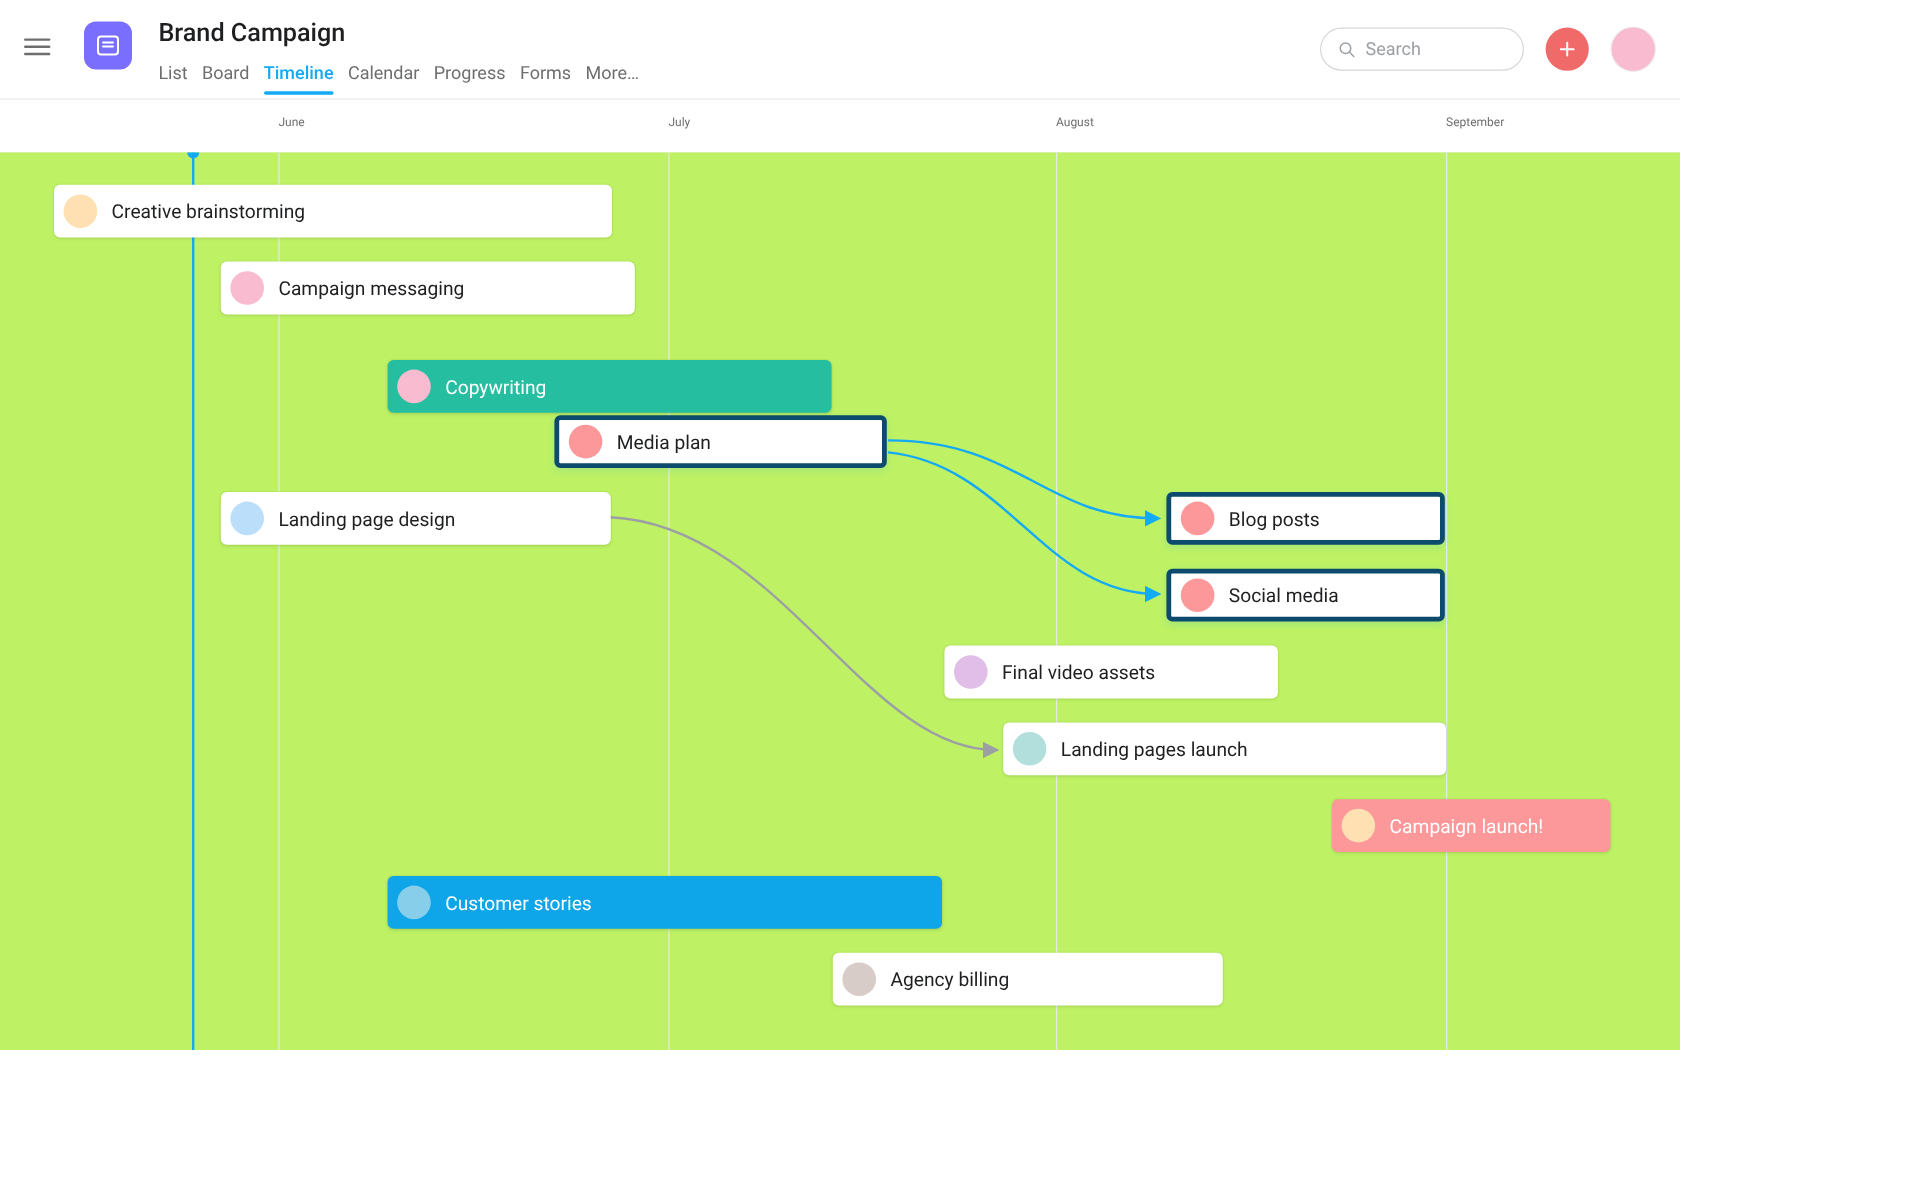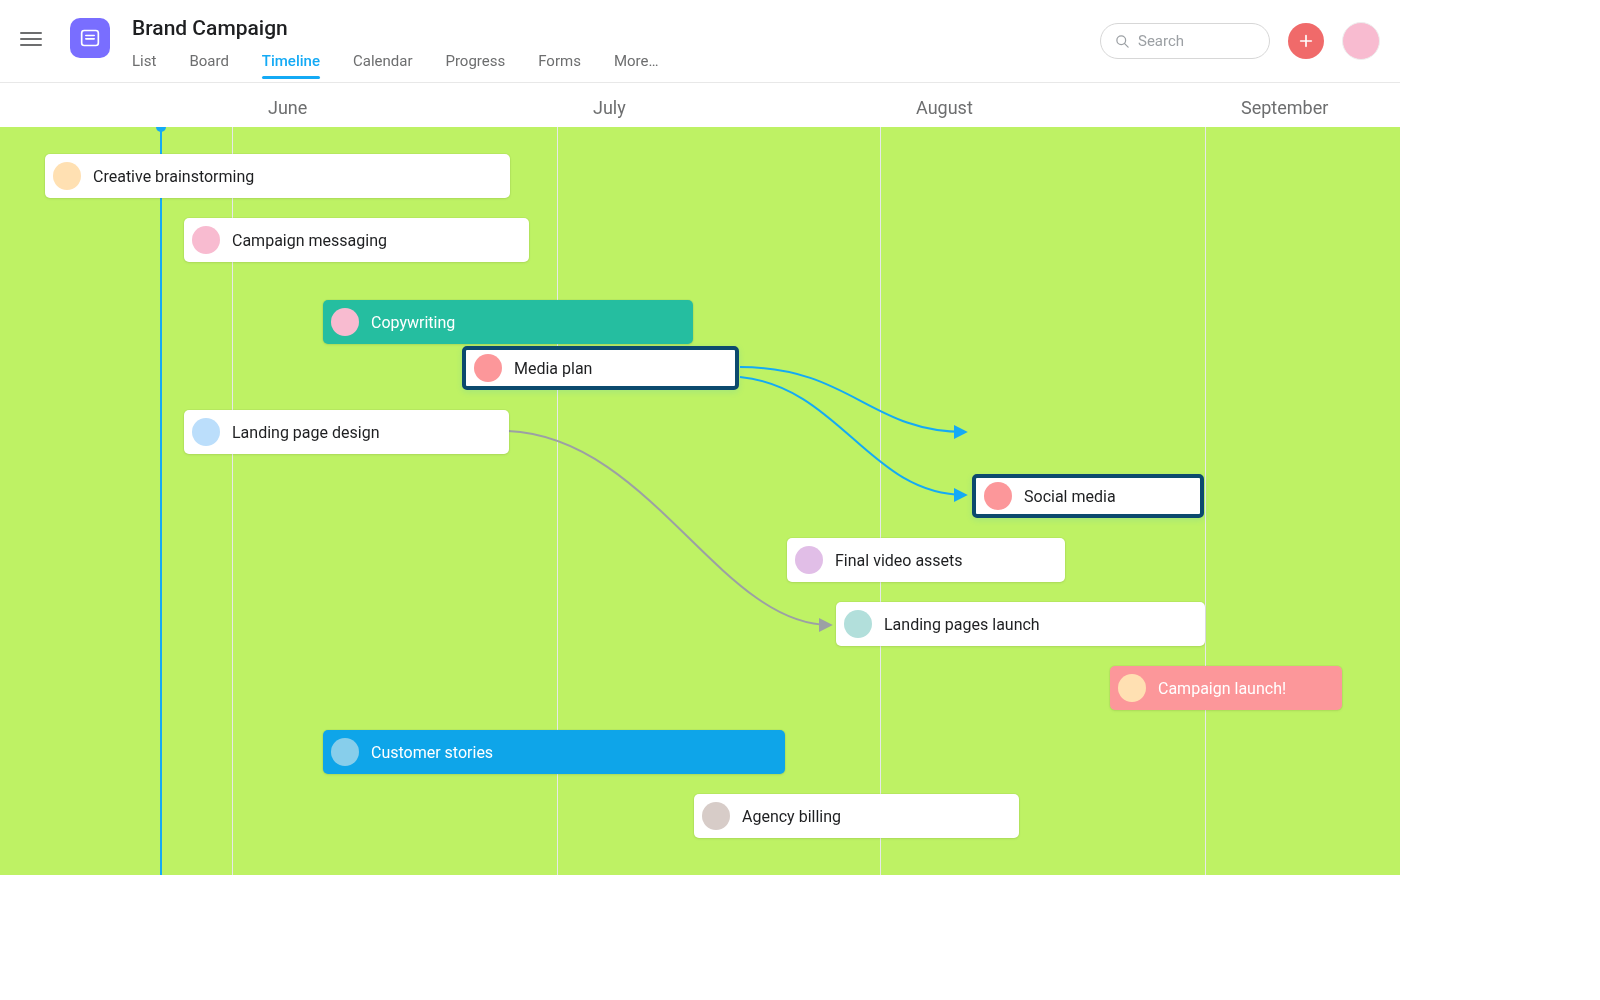--- a/index.html
+++ b/index.html
@@ -22,37 +22,37 @@
     position:relative;
   }
   .hamburger{display:flex;flex-direction:column;justify-content:center;gap:4px;width:22px;height:22px;margin-top:18px;cursor:pointer;}
   .hamburger span{height:2px;background:#6d6e6f;border-radius:2px;}
   .project-icon{
     width:40px;height:40px;border-radius:10px;background:#796EFF;
     margin-left:28px;margin-top:8px;display:flex;align-items:center;justify-content:center;
   }
   .proj-body{margin-left:22px;display:flex;flex-direction:column;}
   .proj-title{font-size:21px;font-weight:500;color:#1e1f21;margin-top:6px;}
-  .tabs{display:flex;gap:33px;margin-top:12px;font-size:15px;}
+  .tabs{display:flex;gap:12px;margin-top:12px;font-size:15px;}
   .tab{color:#6d6e6f;cursor:pointer;padding-bottom:8px;position:relative;}
   .tab.active{color:#14AAF5;font-weight:500;}
   .tab.active::after{content:"";position:absolute;left:0;right:0;bottom:-1px;height:3px;background:#14AAF5;border-radius:2px;}
   .header-right{position:absolute;right:20px;top:22px;display:flex;align-items:center;gap:18px;}
   .search{
     width:170px;height:36px;border:1px solid #d7d7d7;border-radius:18px;
     display:flex;align-items:center;padding:0 14px;color:#9ca0a4;box-sizing:border-box;
   }
   .search svg{margin-right:8px;flex:0 0 auto;}
   .search span{font-size:15px;}
   .add-btn{width:36px;height:36px;border-radius:50%;background:#F06A6A;display:flex;align-items:center;justify-content:center;color:#fff;font-size:20px;cursor:pointer;}
   .me-avatar{width:36px;height:36px;border-radius:50%;background:#F8BBD0;border:1px solid #eee;}
   
   .months{
     height:44px;border-bottom:1px solid #eceff1;position:relative;
-    color:#6d6e6f;font-size:18px;margin-left:36px;
+    color:#6d6e6f;font-size:10px;
   }
   .month-label{position:absolute;top:14px;}
   
   .board{
     position:absolute;top:127px;left:0;right:0;bottom:0;background:#bef264;
     overflow:hidden;
   }
   .grid-line{position:absolute;top:0;bottom:0;width:1px;background:#e6e8e9;}
   .today-line{position:absolute;top:0;bottom:0;width:2px;background:#14AAF5;}
   .today-line::before{content:"";position:absolute;top:-5px;left:-4px;width:10px;height:10px;border-radius:50%;background:#14AAF5;}
@@ -179,20 +179,24 @@
     <div class="task outlined" style="left:462px;top:219px;width:277px">
       <div class="av c6"></div>
       <span class="lbl">Media plan</span>
     </div>
 
     <div class="task" style="left:184px;top:283px;width:325px">
       <div class="av c3"></div>
       <span class="lbl">Landing page design</span>
     </div>
 
+    <div class="task outlined" style="left:972px;top:283px;width:232px">
+      <div class="av c6"></div>
+      <span class="lbl">Blog posts</span>
+    </div>
 
     <div class="task outlined" style="left:972px;top:347px;width:232px">
       <div class="av c6"></div>
       <span class="lbl">Social media</span>
     </div>
 
     <div class="task" style="left:787px;top:411px;width:278px">
       <div class="av c2"></div>
       <span class="lbl">Final video assets</span>
     </div>

